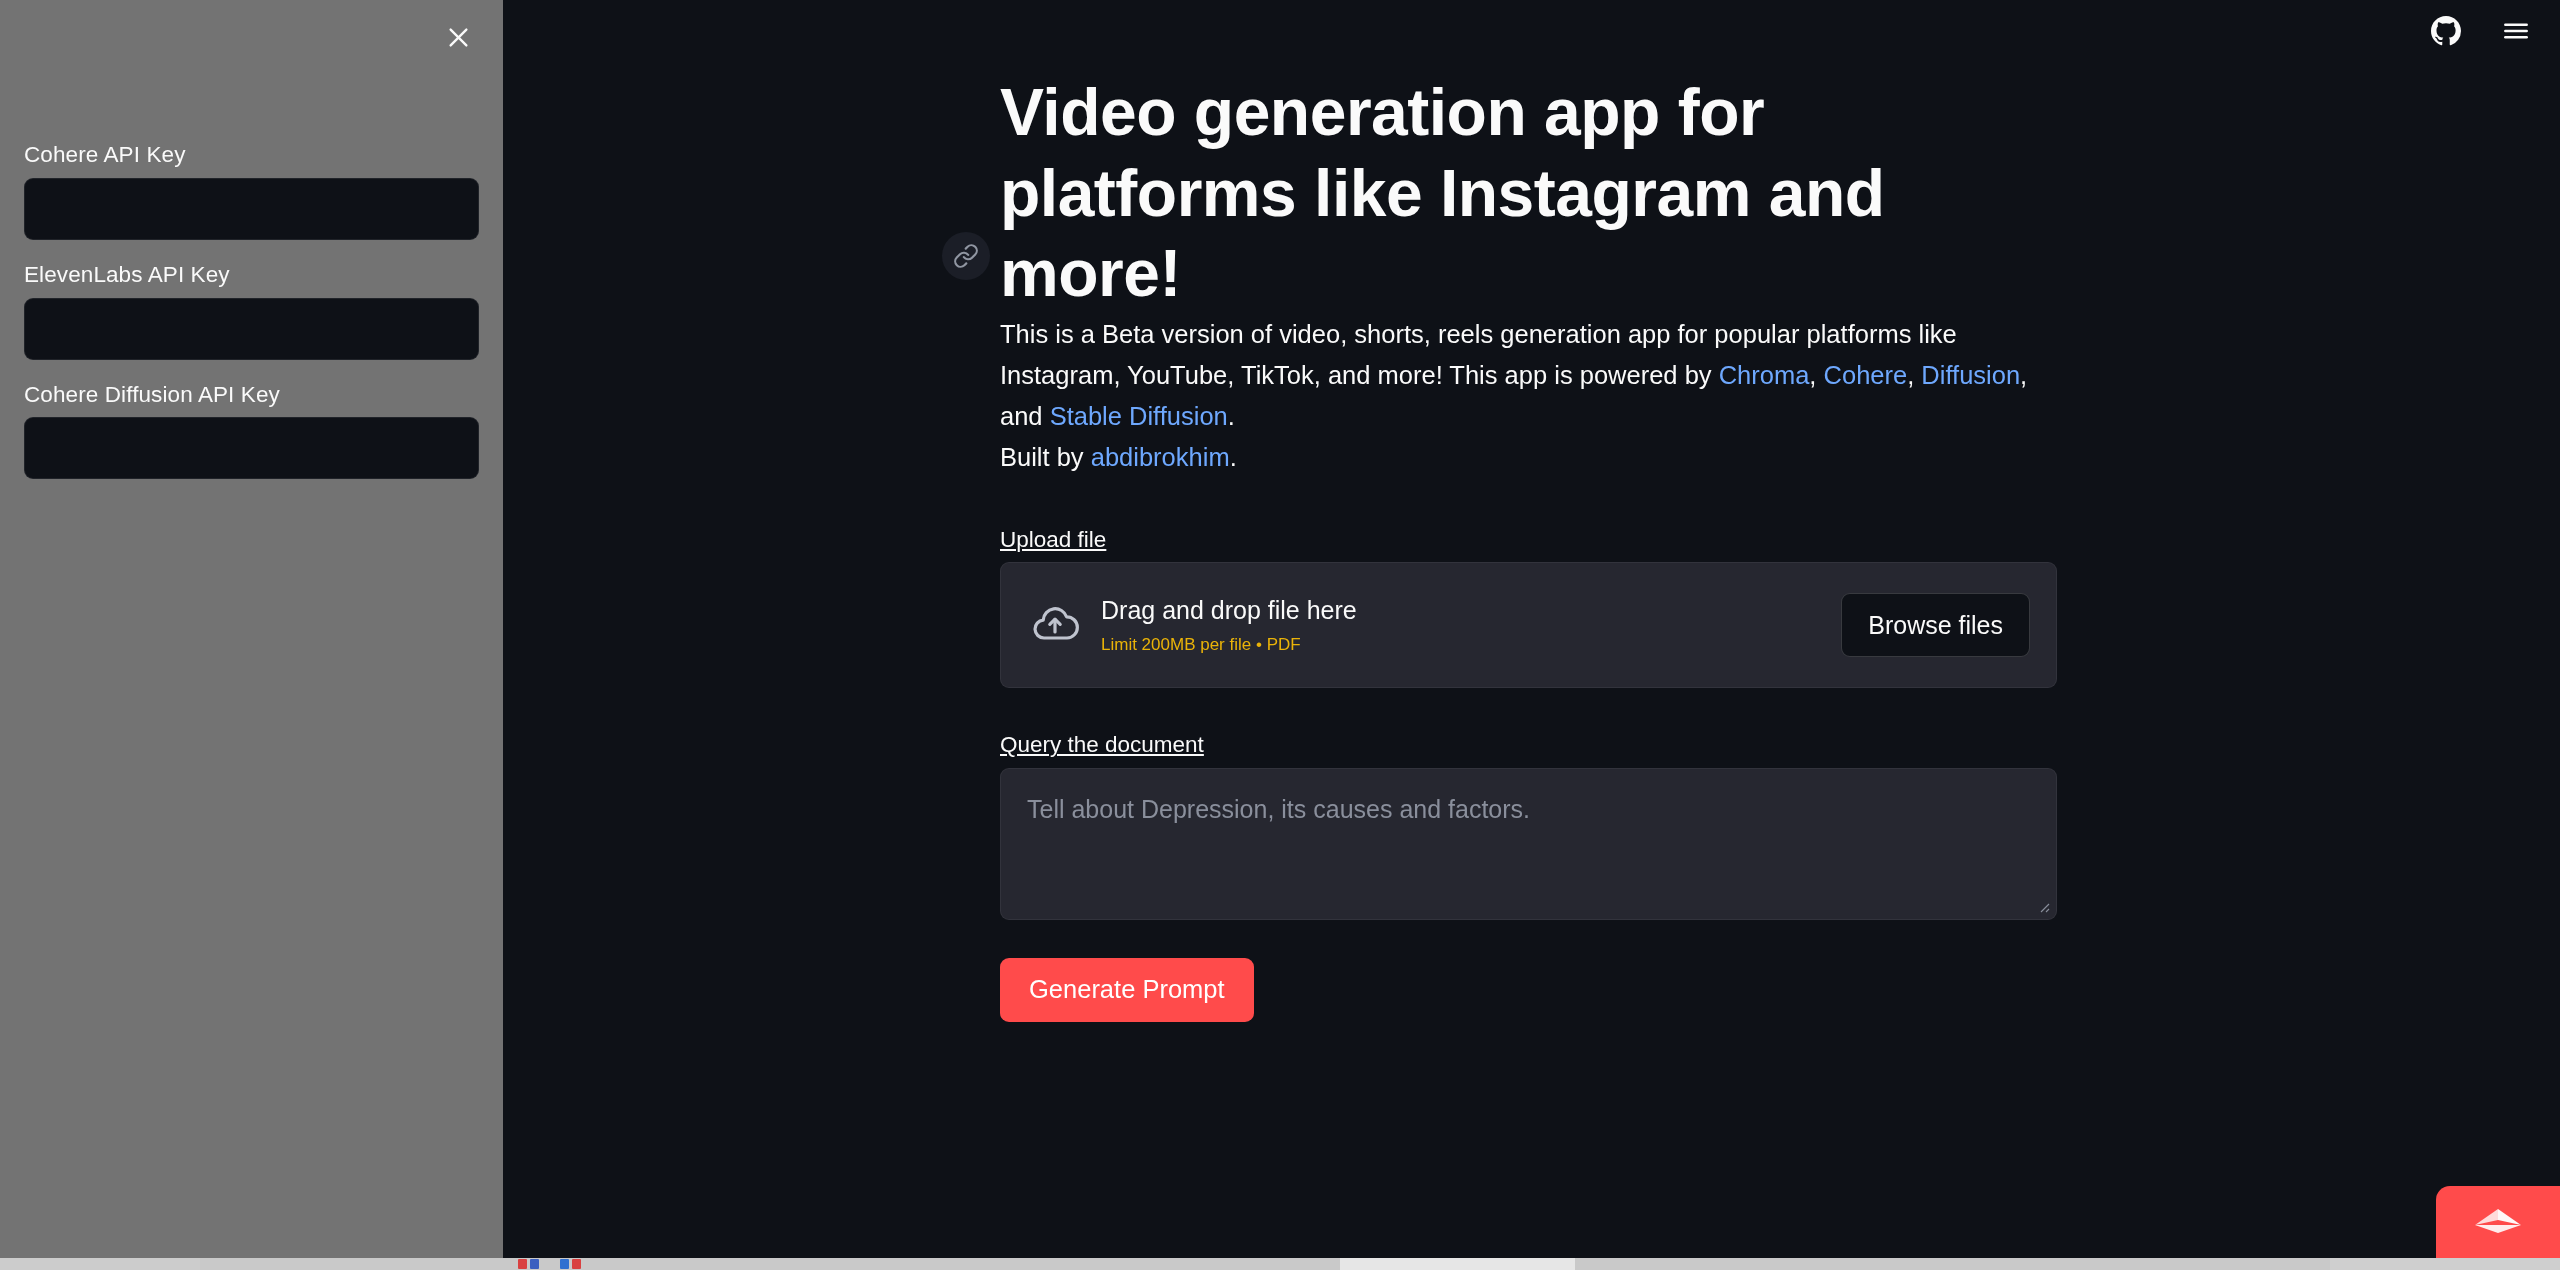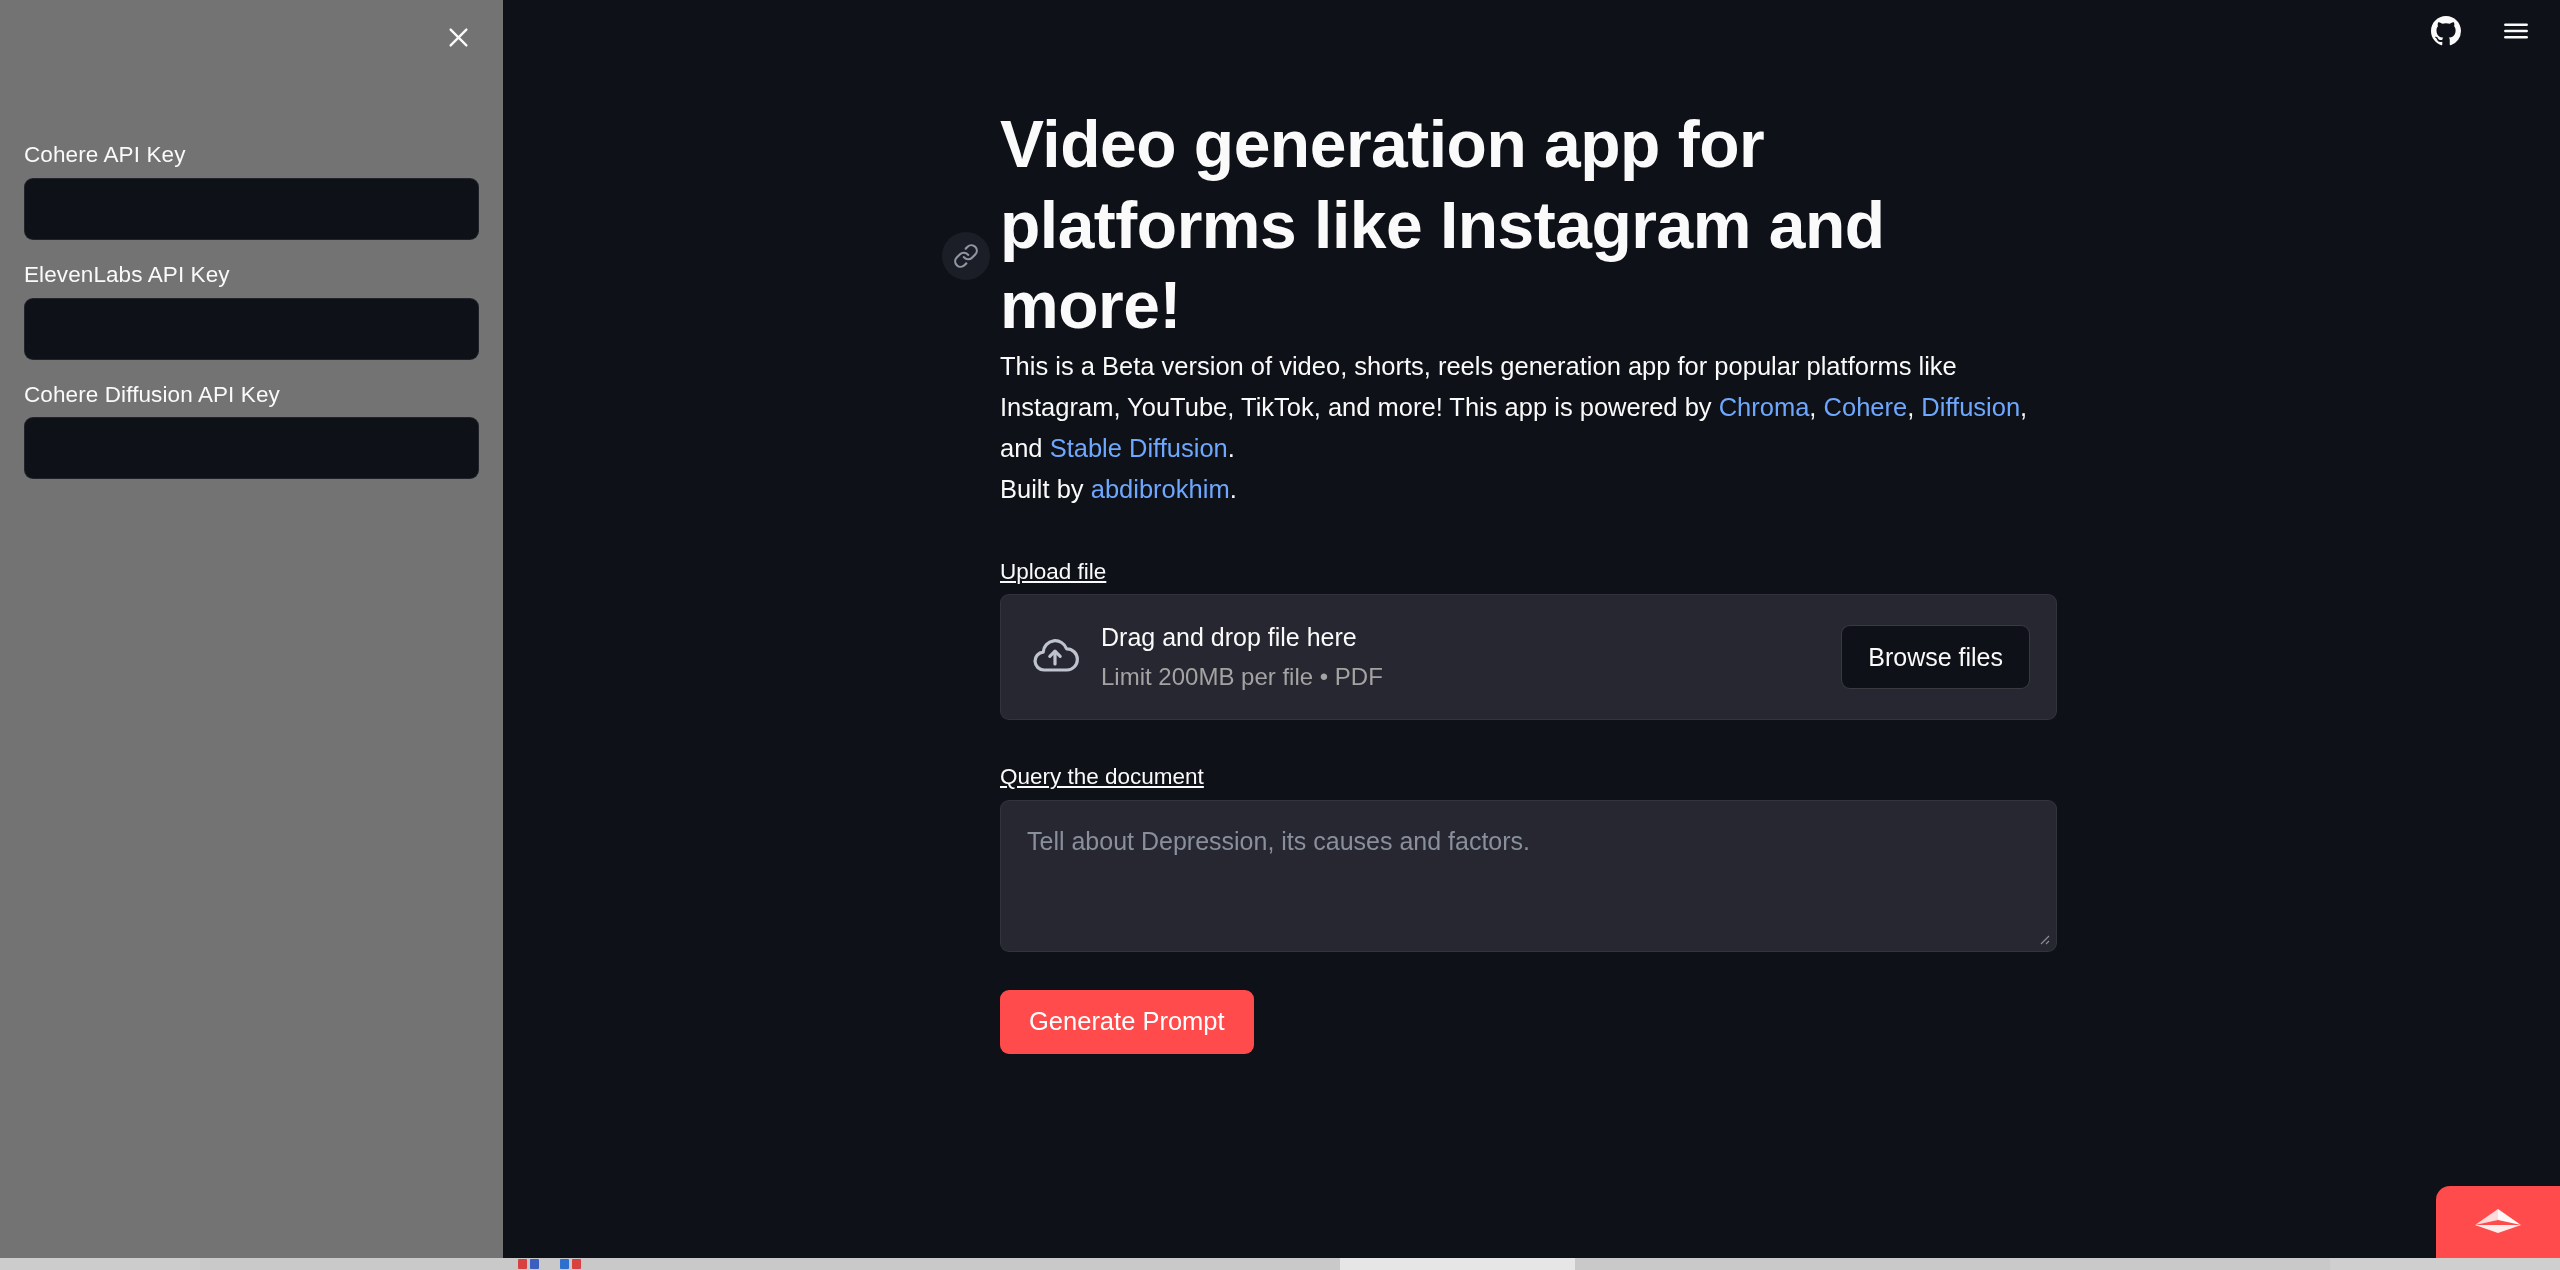--- a/index.html
+++ b/index.html
@@ -103,21 +103,21 @@
   }
   .block {
     position: absolute;
     left: 497px;
     top: 0;
     width: 1057px;
   }
 
   .heading-wrap {
     position: relative;
-    padding-top: 104px;
+    padding-top: 72px;
   }
   .anchor-icon {
     position: absolute;
     left: -58px;
     top: 232px;
     width: 48px; height: 48px;
     border-radius: 50%;
     background: #1b1e27;
     display: flex; align-items: center; justify-content: center;
     cursor: pointer;
@@ -173,22 +173,22 @@
     display: flex; align-items: center;
   }
   .uploader-text { flex: 1 1 auto; }
   .uploader-title {
     color: #FAFAFA;
     font-size: 25px;
     line-height: 1.3;
     font-weight: 400;
   }
   .uploader-sub {
-    color: #a3a3a3;
-    font-size: 24px;
+    color: #eab308;
+    font-size: 17px;
     line-height: 1.4;
     margin-top: 6px;
   }
   .browse-btn {
     flex: 0 0 auto;
     height: 64px;
     padding: 0 26px;
     background: #0E1117;
     color: #FAFAFA;
     border: 1px solid rgba(250,250,250,0.18);

